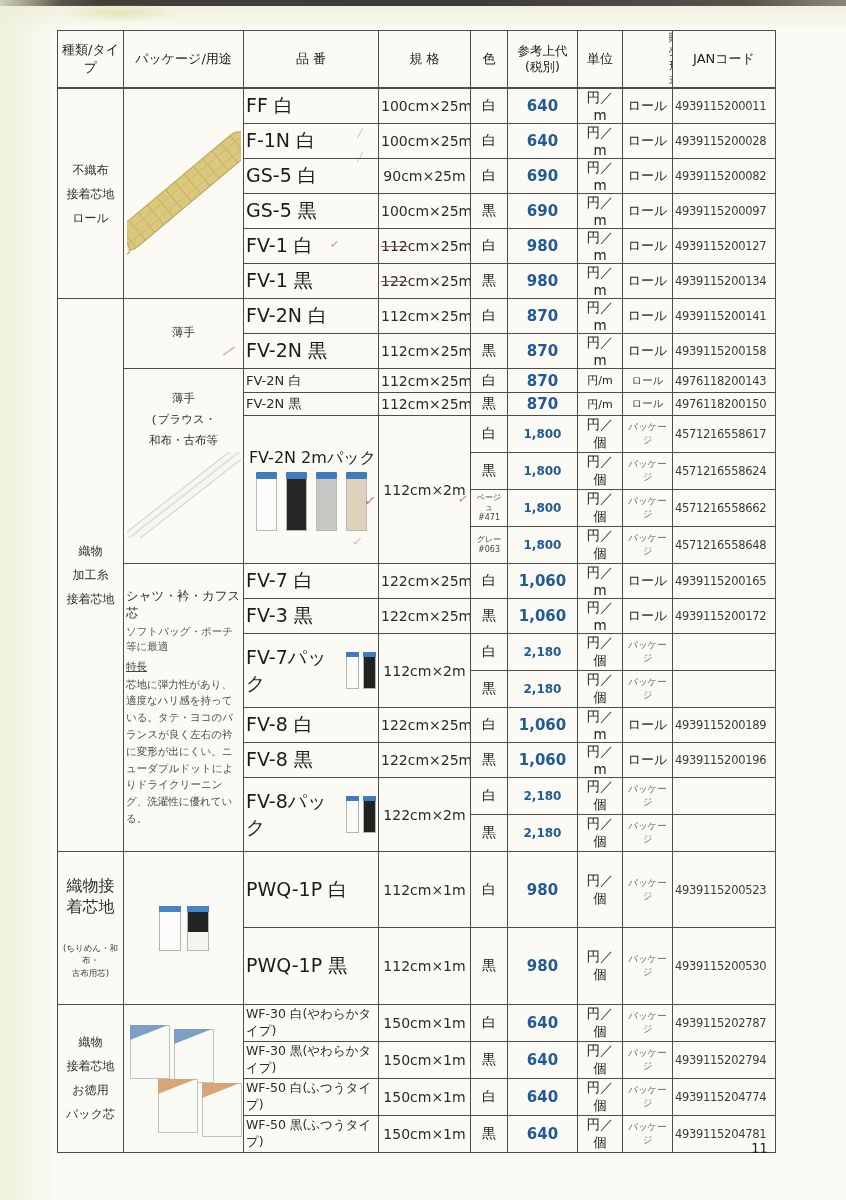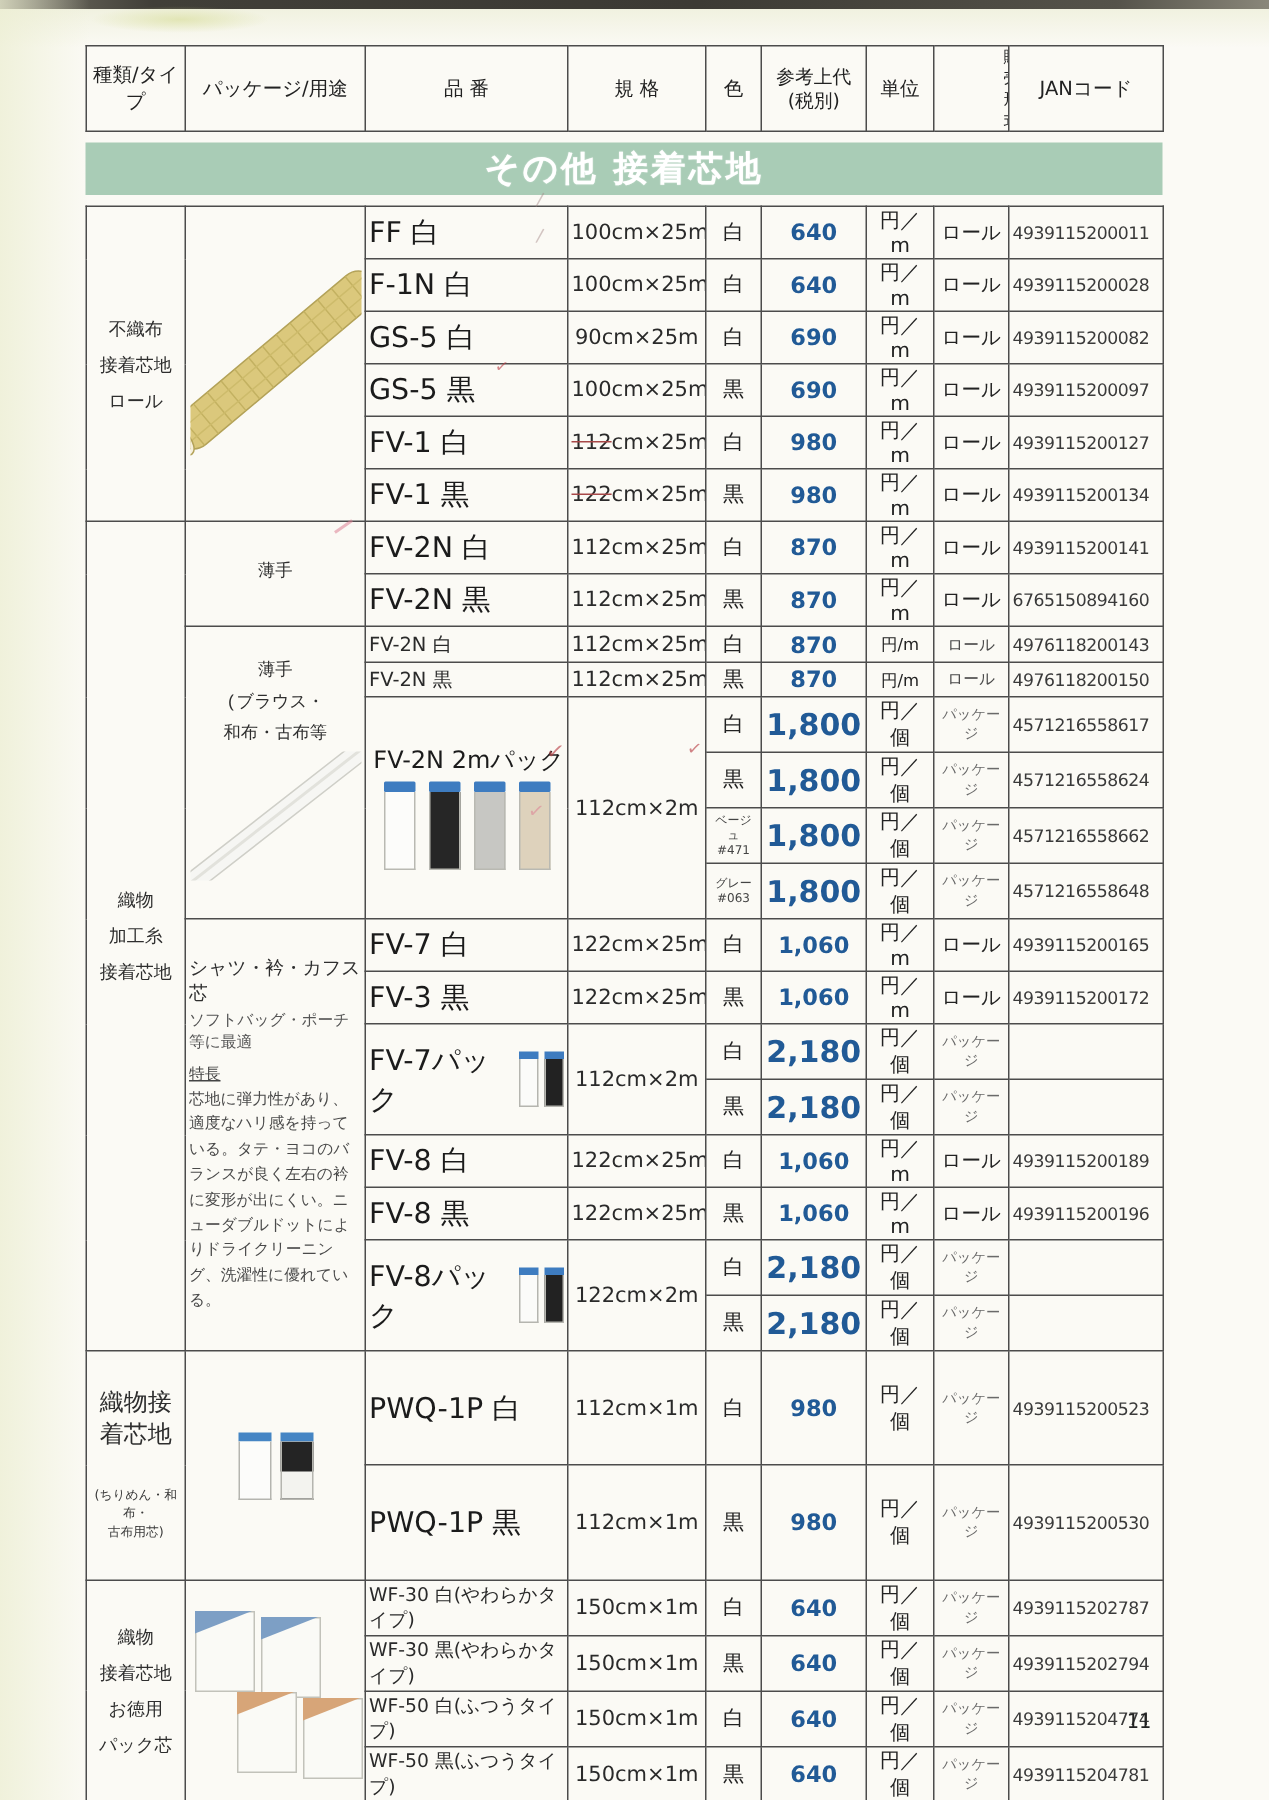--- a/index.html
+++ b/index.html
@@ -34,21 +34,21 @@
 
   .pno{font-size:19px;text-align:left;padding-left:5px;color:#1b1b1b;}
   .pno.sm{font-size:13px;color:#2a2a2a;}
   .pno.md{font-size:16px;text-align:right;}
   .pno.ws{font-size:12.5px;color:#2a2a2a;}
   .spec{font-size:14px;text-align:center;color:#2a2a2a;}
   .struck{text-decoration:line-through;text-decoration-color:#a84848;}
   .ccol{font-size:14px;text-align:center;}
   .ccol.tiny{font-size:8px;line-height:1.25;color:#444;}
   .price{font-size:15px;text-align:center;color:#215a96;font-weight:bold;}
-  .price.lg{font-size:20px;}
+  .price.lg{font-size:12px;}
   .unit{font-size:13.5px;text-align:center;}
   .unit.sm{font-size:11px;}
   .form{font-size:13px;text-align:center;}
   .form.sm{font-size:10.5px;color:#4a4a4a;}
   .form.pk{font-size:9.5px;color:#6a6a6a;}
   .jan{font-size:11.5px;text-align:left;padding-left:3px;color:#3a3a3a;letter-spacing:-0.3px;}
 
   .pno-group{vertical-align:top;text-align:left;padding:2px 2px 0 5px;}
   .packs4{display:flex;gap:9px;justify-content:center;margin-top:3px;}
   .pk{width:21px;}
@@ -119,23 +119,20 @@
               <div>参考上代</div>
               <div>(税別)</div>
             </th>
         <th>単位</th>
         <th class="small">販売形式</th>
         <th>JANコード</th>
       </tr>
     </tbody>
       </table>
 
-    <div class="banner">
-      <span>その他 接着芯地</span>
-    </div>
 
     <table class="tbl">
       <colgroup>
           <col style="width:66px">
           <col style="width:120px">
           <col style="width:135px">
           <col style="width:92px">
           <col style="width:37px">
           <col style="width:70px">
           <col style="width:45px">
@@ -225,21 +222,21 @@
         <td class="form">ロール</td>
         <td class="jan">4939115200141</td>
       </tr>
       <tr style="height:24px">
         <td class="pno">FV-2N 黒</td>
         <td class="spec">112cm×25m</td>
         <td class="ccol">黒</td>
         <td class="price">870</td>
         <td class="unit">円／m</td>
         <td class="form">ロール</td>
-        <td class="jan">6765150894160</td>
+        <td class="jan">4939115200158</td>
       </tr>
       <tr style="height:24px">
         <td class="pkg-cell pkg-b-cell" rowspan="6">
           <div class="pkg-note">薄手
 (ブラウス・
 和布・古布等</div>
           <svg width="114" height="86" viewBox="0 0 114 86">
             <g transform="rotate(-38 57 43)">
               <rect x="-22" y="37" width="158" height="13" rx="6" fill="#f6f6f3" stroke="#cfcfc8"></rect>
               <path d="M-22 43 l158 0" stroke="#e2e2dc" stroke-width="2"></path>

